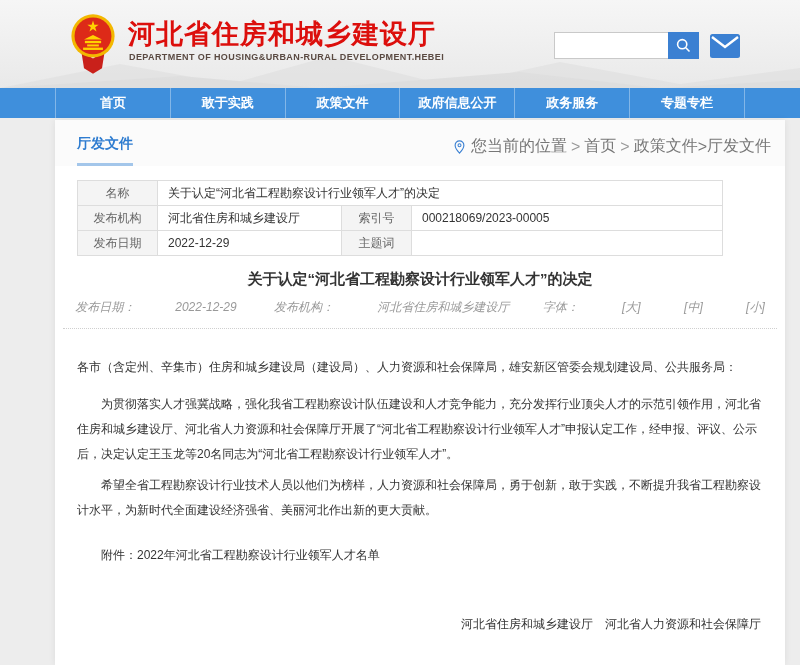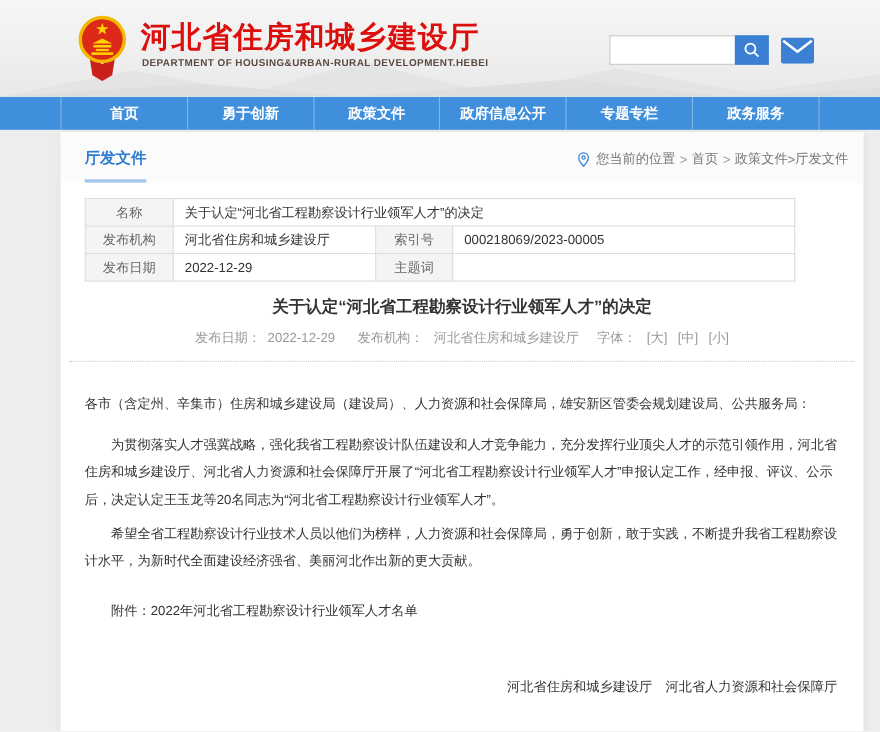--- a/index.html
+++ b/index.html
@@ -30,38 +30,38 @@
   .nav-item:first-child { border-left:1px solid rgba(255,255,255,.35); }
 
   
   .panel { position:absolute; left:55px; top:120px; width:730px; height:545px;
     background:#fff; box-shadow:0 0 7px rgba(0,0,0,.07); overflow:hidden; }
   .panel-header { position:relative; height:46px; background:#fbfbfb; }
   .section-title { position:absolute; left:22px; top:15px; font-size:14px; font-weight:bold;
     color:#2e7cd0; cursor:pointer; }
   .section-underline { position:absolute; left:22px; bottom:0; width:56px; height:3px;
     background:#a3c6ea; }
-  .breadcrumb { position:absolute; right:14px; top:16px; font-size:12px; color:#777;
+  .breadcrumb { position:absolute; right:14px; top:16px; font-size:16px; color:#777;
     display:flex; align-items:center; }
   .breadcrumb .pin { margin-right:6px; }
   .breadcrumb .sep { margin:0 4px; color:#999; }
   .crumb { cursor:pointer; color:#777; }
 
   
   .doc-table { margin:14px 22px 12px; width:646px; border-collapse:collapse; font-size:12px; }
   .doc-table td { border:1px solid #ddd; height:25px; }
   .doc-table td.lbl { background:#f4f4f4; text-align:center; color:#666; }
   .doc-table td.val { padding:0 10px; color:#333; }
   .w-lbl1 { width:80px; } .w-val1 { width:184px; } .w-lbl2 { width:70px; }
 
   
   .article-title { margin-top:14px; text-align:center; font-size:15px; font-weight:bold;
     color:#333; }
   .article-meta { margin-top:10px; text-align:center; font-size:12px; color:#999; }
-  .article-meta span { margin:0 3px; }
+  .article-meta span { margin:0 20px;font-style:italic; }
   .font-size-btn { cursor:pointer; }
   .dotted-divider { margin:12px 8px 0; border-bottom:1px dotted #cfcfcf; height:1px; }
   .article-body { padding:26px 22px 0; font-size:12px; color:#333; }
   .article-body p { line-height:25px; }
   .indent { text-indent:2em; }
   .p-salutation { margin-bottom:12px; }
   .p-1 { margin-bottom:6px; }
   .p-2 { margin-bottom:20px; }
   .signature-wrap { margin-top:44px; text-align:right; padding-right:2px; }
   .signature-block { display:inline-block; text-align:center; font-size:12px; color:#333; }
@@ -101,25 +101,25 @@
     <svg class="mail-btn" viewBox="0 0 30 24">
       <rect x="0" y="0" width="30" height="24" rx="2.5" fill="#3b80d2"></rect>
       <polyline points="2,3 15,13 28,3" fill="none" stroke="#fff" stroke-width="2.4"></polyline>
     </svg>
   </div>
 </div>
 
 <div class="nav">
   <div class="nav-inner">
     <div class="nav-item">首页</div>
-    <div class="nav-item">勇于创新</div>
+    <div class="nav-item">敢于实践</div>
     <div class="nav-item">政策文件</div>
     <div class="nav-item">政府信息公开</div>
+    <div class="nav-item">政务服务</div>
     <div class="nav-item">专题专栏</div>
-    <div class="nav-item">政务服务</div>
   </div>
 </div>
 
 <div class="panel">
 
   <div class="panel-header">
     <div class="section-title">厅发文件</div>
     <div class="section-underline"></div>
     <div class="breadcrumb">
       <svg class="pin" width="11" height="14" viewBox="0 0 12 16">

